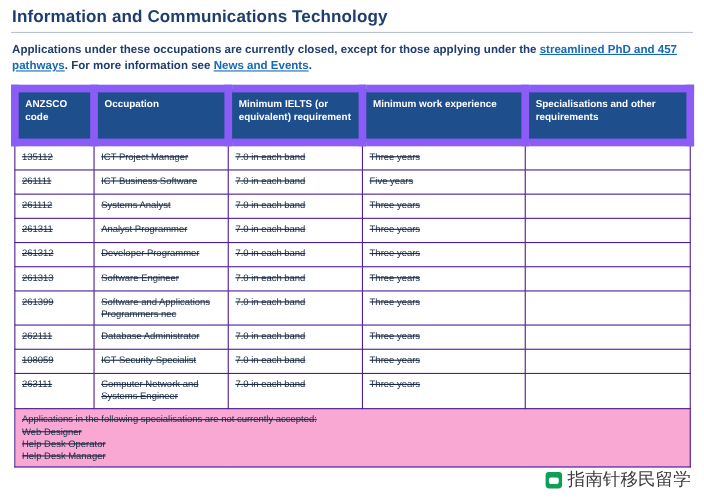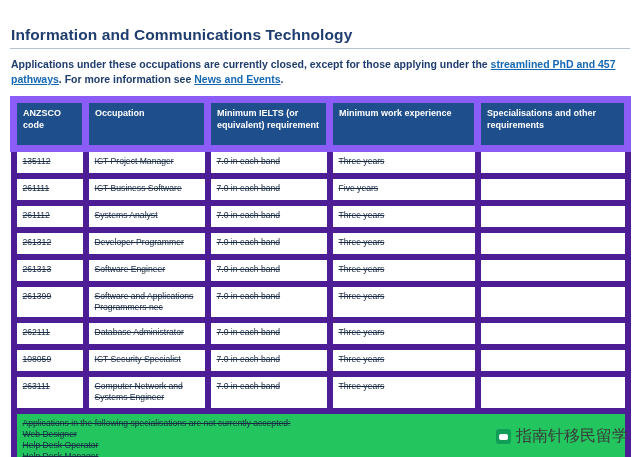--- a/index.html
+++ b/index.html
@@ -12,21 +12,21 @@
     background: #ffffff;
     font-family: "Liberation Sans", sans-serif;
     color: #1a1a1a;
     overflow: hidden;
   }
   .page {
     position: relative;
     width: 640px;
     height: 457px;
     box-sizing: border-box;
-    padding: 24px 10px 0 10px;
+    padding: 5px 10px 0 10px;
   }
   .page-title {
     font-size: 15.5px;
     font-weight: bold;
     color: #1f3d6e;
     letter-spacing: 0.1px;
     margin: 2px 0 4px 1px;
   }
   .title-rule {
     height: 1px;
@@ -55,40 +55,40 @@
     color: #ffffff;
     text-align: left;
     vertical-align: top;
     font-size: 9px;
     font-weight: bold;
     padding: 5px 6px 14px 6px;
     border: 7px solid #8b5cf6;
     line-height: 1.25;
   }
   table.anzsco td {
-    border: 6px solid #4c1d95;
+    border: 1px solid #4c1d95;
     vertical-align: top;
     padding: 4px 6px 4px 6px;
     height: 13px;
     color: #1a2b45;
     line-height: 1.3;
   }
   .col1 { width: 72px; }
   .col2 { width: 122px; }
   .col3 { width: 122px; }
   .col4 { width: 148px; }
   .col5 { width: 150px; }
 
   
   .strike {
     text-decoration: line-through;
     text-decoration-color: #1a2b45;
   }
   .note-cell {
-    background: #22c55e;
+    background: #f9a8d4;
     padding: 6px 8px 8px 8px;
     font-size: 8.6px;
     color: #1a2b45;
     line-height: 1.55;
   }
   .note-cell .nline { display: block; }
   .watermark {
     position: absolute;
     right: 12px;
     bottom: 10px;
@@ -166,20 +166,27 @@
         <td></td>
       </tr>
       <tr>
         <td class="strike">261112</td>
         <td class="strike">Systems Analyst</td>
         <td class="strike">7.0 in each band</td>
         <td class="strike">Three years</td>
         <td></td>
       </tr>
       <tr>
+        <td class="strike">261311</td>
+        <td class="strike">Analyst Programmer</td>
+        <td class="strike">7.0 in each band</td>
+        <td class="strike">Three years</td>
+        <td></td>
+      </tr>
+      <tr>
         <td class="strike">261312</td>
         <td class="strike">Developer Programmer</td>
         <td class="strike">7.0 in each band</td>
         <td class="strike">Three years</td>
         <td></td>
       </tr>
       <tr>
         <td class="strike">261313</td>
         <td class="strike">Software Engineer</td>
         <td class="strike">7.0 in each band</td>

